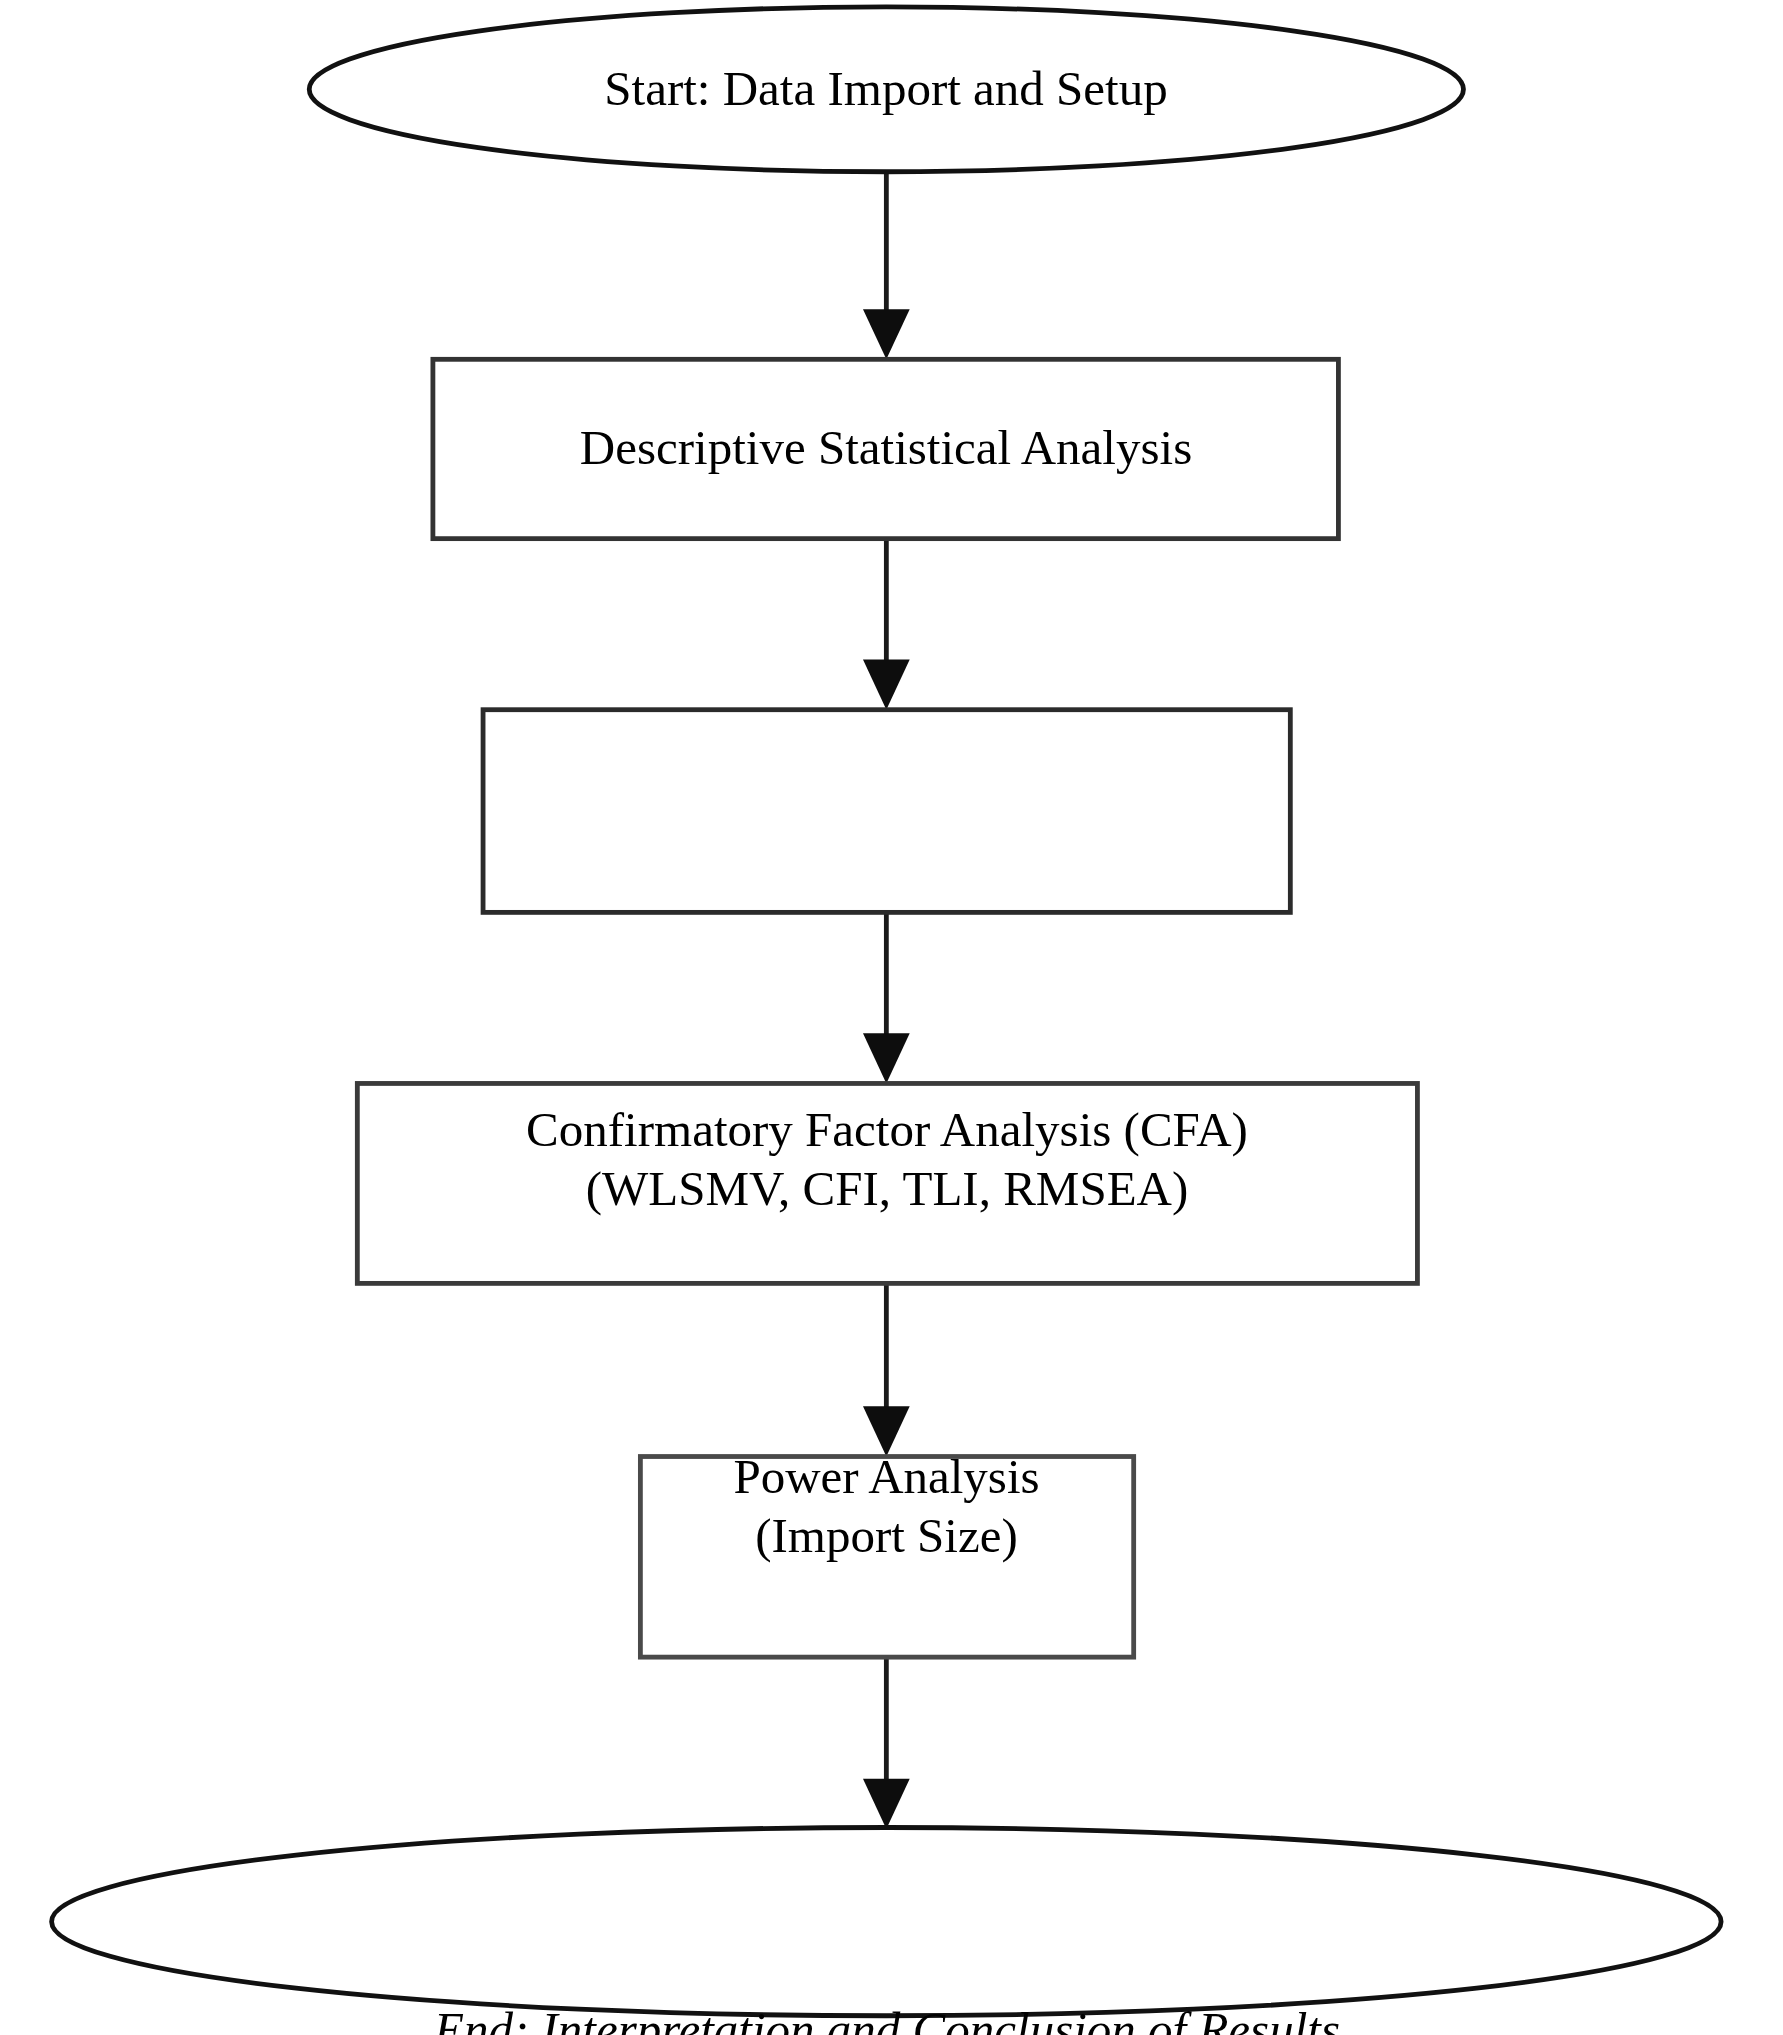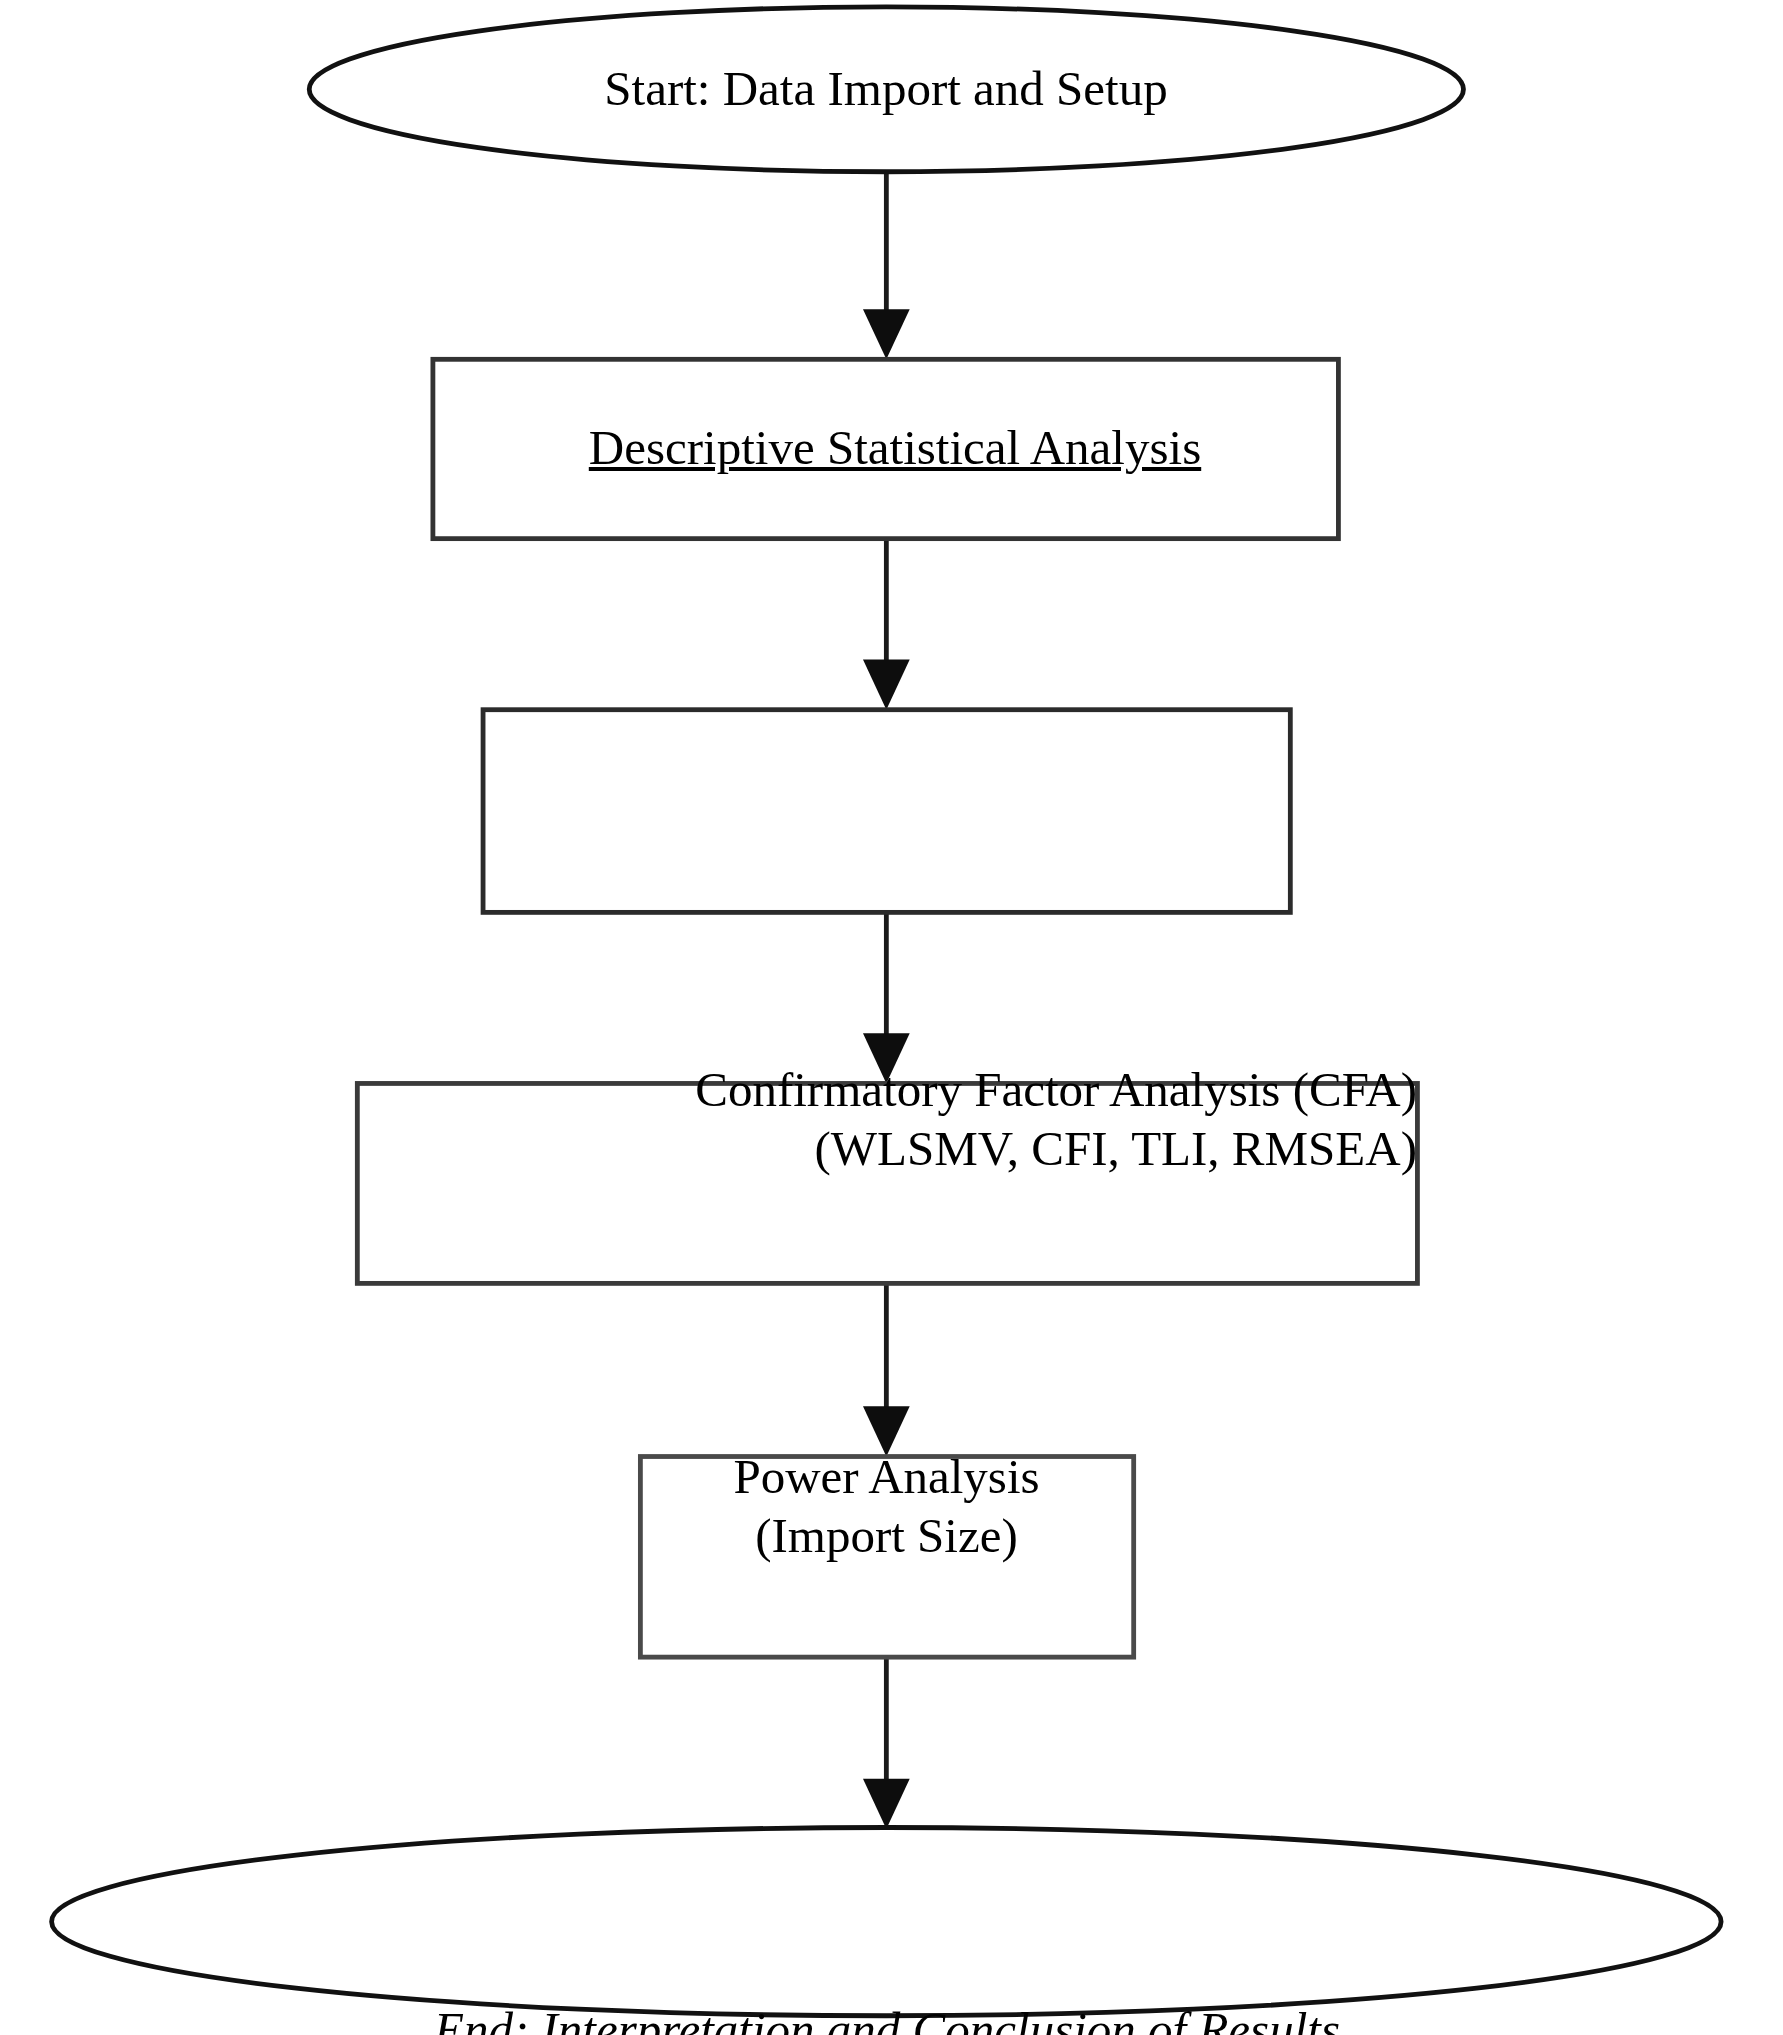--- a/index.html
+++ b/index.html
@@ -96,26 +96,26 @@
 
       <ellipse cx="1290" cy="2797" rx="1215" ry="137" fill="#ffffff" stroke="#111111" stroke-width="7"></ellipse>
 
     </g>
   </svg>
 
   <div class="node-label" style="left:309px; top:6.9px; width:1154px; height:165px;">
     <span class="line">Start: Data Import and Setup</span>
   </div>
 
-  <div class="node-label" style="left:442px; top:359px; width:906px; height:179px;text-decoration:underline;">
+  <div class="node-label" style="left:433px; top:359px; width:906px; height:179px;">
     <span class="line">Descriptive Statistical Analysis</span>
   </div>
 
 
-  <div class="node-label" style="left:357px; top:1020px; width:1060px; height:200px;align-items:flex-end;">
+  <div class="node-label" style="left:357px; top:1060px; width:1060px; height:200px;">
     <span class="line">Confirmatory Factor Analysis (CFA)</span>
     <span class="line">(WLSMV, CFI, TLI, RMSEA)</span>
   </div>
 
   <div class="node-label" style="left:640px; top:1406px; width:493px; height:201px;">
     <span class="line">Power Analysis</span>
     <span class="line">(Import Size)</span>
   </div>
 
   <div class="node-label" style="left:52px; top:1936px; width:1670px; height:188px;font-style:italic;">

